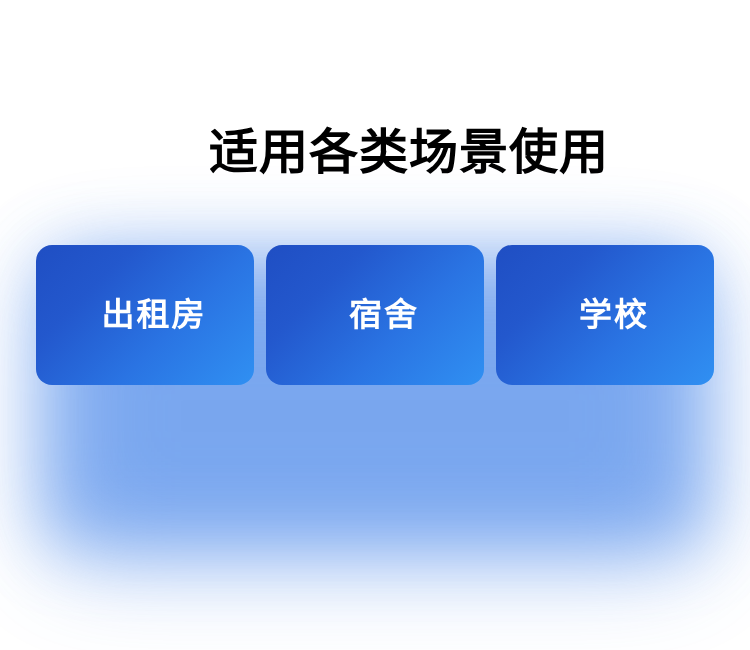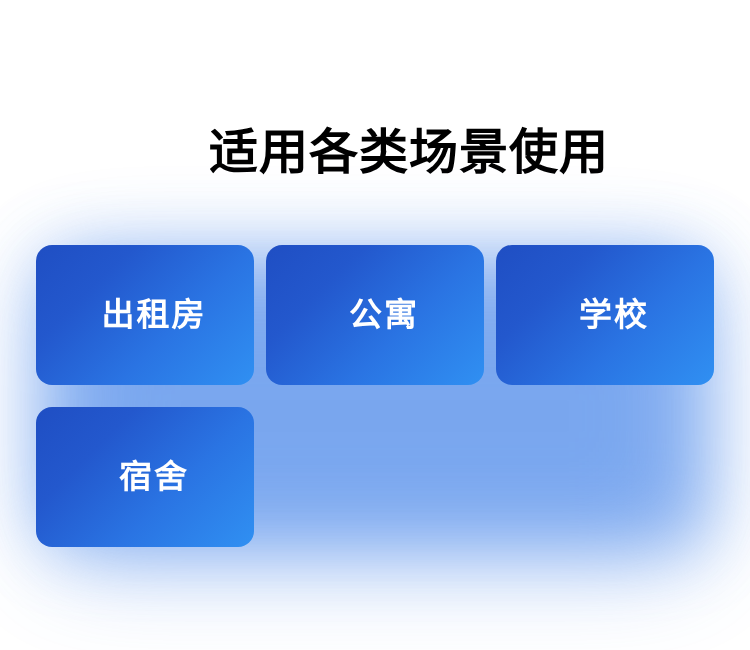--- a/index.html
+++ b/index.html
@@ -115,30 +115,27 @@
   <div class="grid-shell">
     <div class="grid-glow"></div>
     <div class="grid-glow secondary"></div>
 
     <div class="grid">
 
       <div class="card">
         <span class="card-label">出租房</span>
       </div>
 
-      <div class="card">
-        <span class="card-label">公寓</span>
-      </div>
 
 
       <div class="card">
-        <span class="card-label">学校</span>
+        <span class="card-label">宿舍</span>
       </div>
 
       <div class="card">
-        <span class="card-label">宿舍</span>
+        <span class="card-label">学校</span>
       </div>
 
 
     </div>
   </div>
 
 </div>
 
 </body></html>

